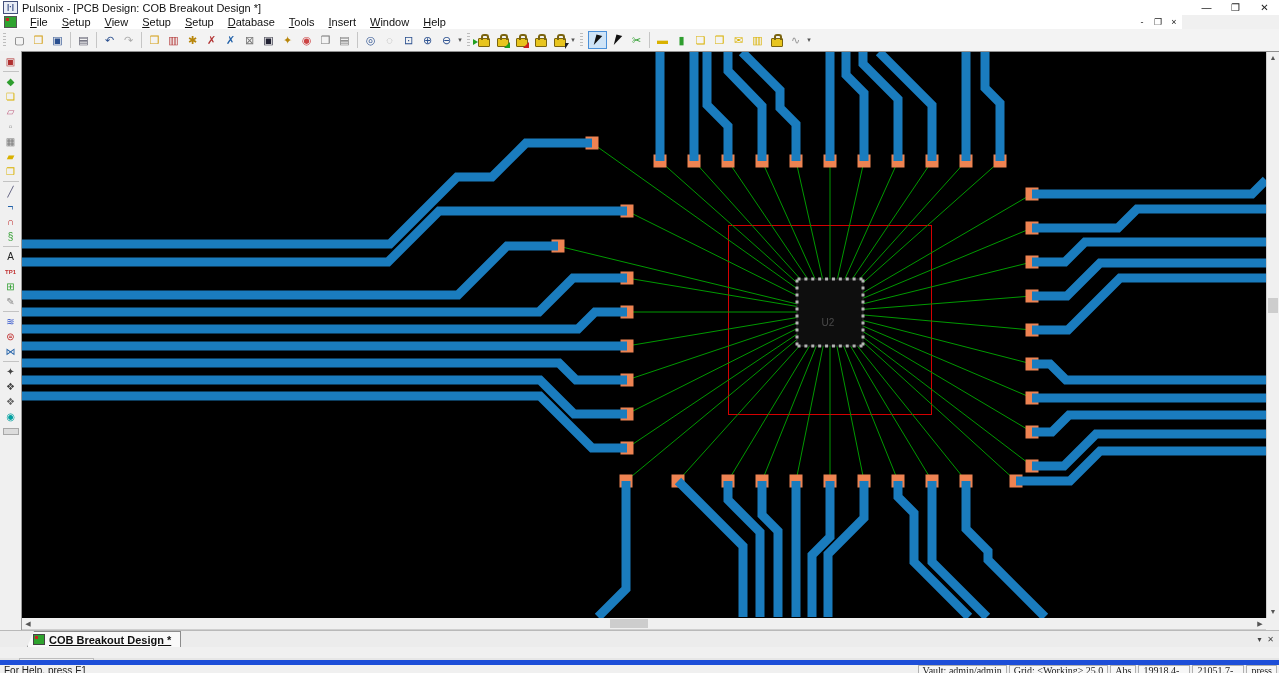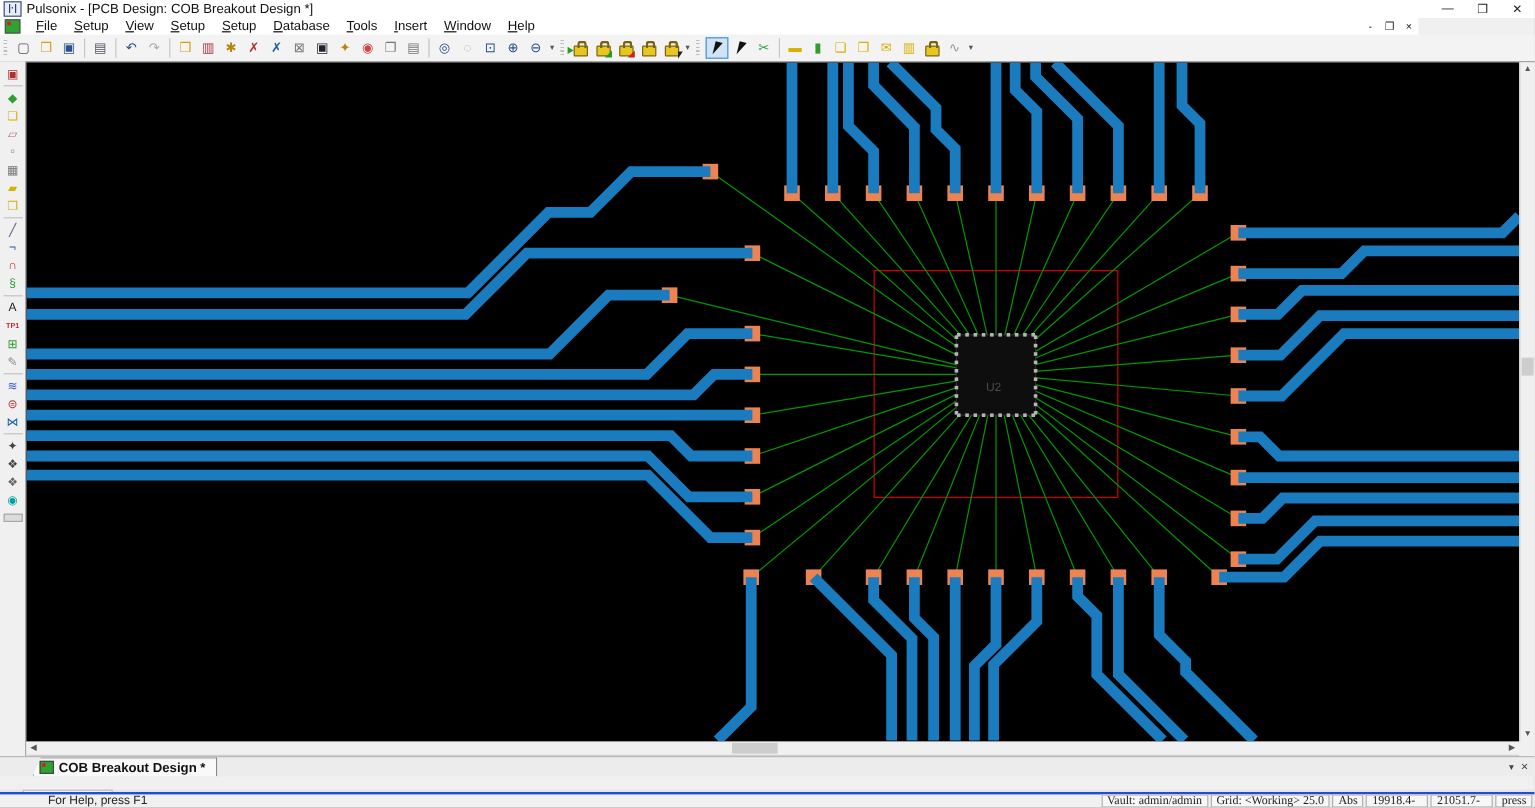--- a/index.html
+++ b/index.html
@@ -68,35 +68,35 @@
            border-bottom:1px solid #cfcfcf;box-sizing:border-box;}
   .hscroll .arr{position:absolute;top:0;width:12px;height:11px;text-align:center;font-size:7px;color:#555;line-height:11px;}
   .hscroll .arr.lf{left:0;} .hscroll .arr.rt{right:0;}
   .hthumb{position:absolute;left:588px;top:1px;width:38px;height:9px;background:#cdcdcd;}
   .corner{position:absolute;left:1266px;top:618px;width:13px;height:12px;background:#f0f0f0;}
   
   .tabbar{position:absolute;left:0;top:630px;width:1279px;height:16px;background:#ececec;
           border-top:1px solid #b9b9b9;display:flex;align-items:flex-end;}
   .dtab{margin-left:27px;height:15px;background:#f9f9f9;border:1px solid #8c8c8c;border-bottom:none;
         display:flex;align-items:center;padding:0 9px 0 5px;font-size:11px;font-weight:bold;color:#111;
-        clip-path:polygon(7px 0,100% 0,100% 100%,0 100%);}
+        clip-path:polygon(7px 0,100% 0,100% 100%,0 100%);text-decoration:underline;}
   .tab-ico{width:10px;height:9px;background:#2fa32f;border:1px solid #444;margin-right:4px;position:relative;}
   .tab-ico::after{content:"";position:absolute;left:1px;top:1px;width:3px;height:3px;background:#cc2222;}
   .tabbtns{margin-left:auto;display:flex;align-items:center;height:16px;padding-right:3px;}
   .tabbtns span{width:11px;text-align:center;font-size:8px;color:#444;}
   
   .dbbar{position:absolute;left:0;top:646px;width:1279px;height:14px;background:#e6e6e6;
          display:flex;align-items:center;margin-top:12px;}
   .db-btn{margin-left:19px;height:12px;background:#f0f0f0;border:1px solid #bdbdbd;display:flex;
           align-items:center;padding:0 12px 0 4px;font-size:10px;color:#9b9b9b;}
   .db-ico{width:9px;height:9px;border-radius:50%;background:#3a6fd0;margin-right:5px;position:relative;}
   .db-ico::after{content:"";position:absolute;right:-1px;bottom:-1px;width:4px;height:3px;background:#e8c51f;}
   
   .statusbar{position:absolute;left:0;top:660px;width:1279px;height:13px;background:#f0f0f0;
-             border-top:2px solid #1d4ed8;display:flex;font-size:10px;color:#222;box-sizing:border-box;padding-left:36px;}
+             border-top:5px solid #1d4ed8;display:flex;font-size:10px;color:#222;box-sizing:border-box;}
   .help{flex:1;padding-left:4px;}
   .panel{border:1px solid #b0b0b0;background:#f7f7f7;height:11px;line-height:10px;padding:0 4px;
          margin-right:2px;white-space:nowrap;box-sizing:border-box;}
   .panel.num{min-width:52px;}
 </style>
 </head>
 <body>
 
 <div id="app">
 

